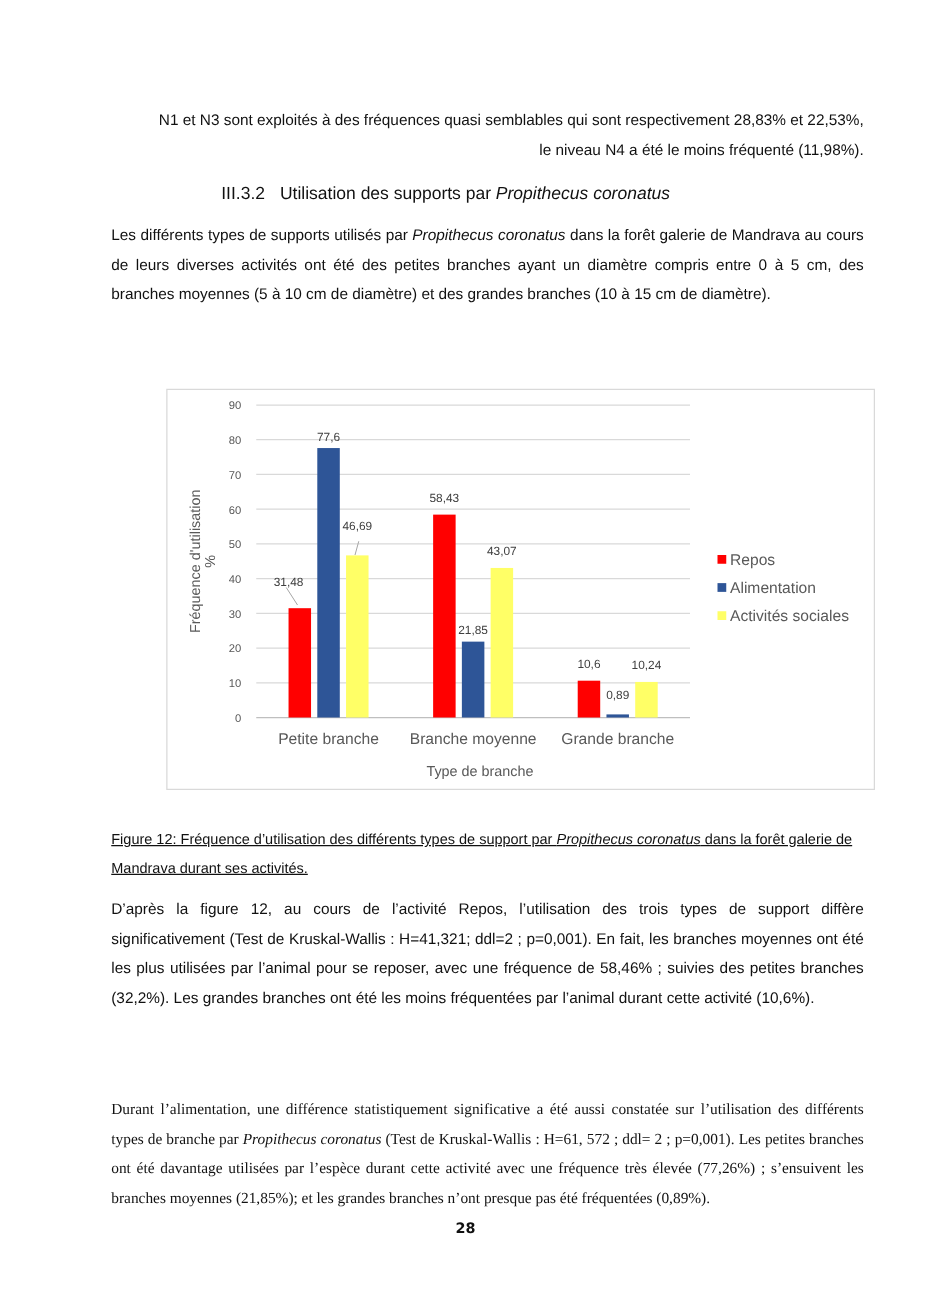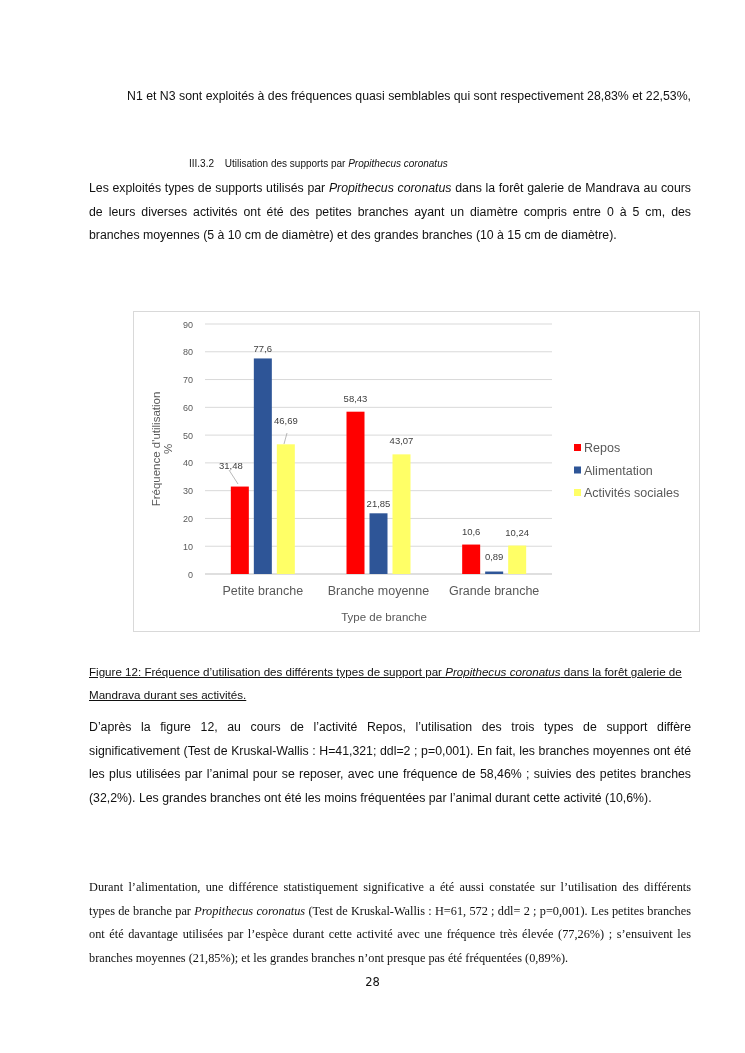--- a/index.html
+++ b/index.html
@@ -1,43 +1,44 @@
 <!DOCTYPE html>
 <html><head>
 <meta charset="utf-8">
 <style>
   html, body { margin: 0; padding: 0; background: #ffffff; }
   body { width: 745px; height: 1053px; position: relative; overflow: hidden;
          font-family: "Liberation Sans", sans-serif; color: #111; }
   .para { position: absolute; left: 89px; width: 602px; font-size: 12.3px; line-height: 23.5px;
           text-align: justify; margin: 0; }
   .para i { font-style: italic; }
-  .heading { position: absolute; left: 177px; top: 146px; font-size: 10px; margin: 12px; }
+  .heading { position: absolute; left: 177px; top: 146px; font-size: 14px; margin: 0; }
   .heading .num { margin-right: 8px; }
   .caption { position: absolute; left: 89px; top: 660px; width: 600px; font-size: 11.6px; line-height: 23px; margin: 0; text-decoration: underline; }
   .page-num { position: absolute; left: 0; width: 745px; top: 975px; text-align: center;
-              font-family: "DejaVu Sans", sans-serif; font-size: 11.5px; }
+              font-family: "DejaVu Sans", sans-serif; font-size: 11.5px; font-weight: bold; }
   .chart-frame { position: absolute; left: 133px; top: 311px; width: 567px; height: 321px;
                  border: 1px solid #d9d9d9; box-sizing: border-box; }
   svg text { font-family: "Liberation Sans", sans-serif; }
 </style>
 </head>
 <body>
 
 <p class="para" style="top:85px; text-align:right;">
   <span>N1 et N3 sont exploités à des fréquences quasi semblables  qui sont respectivement 28,83% et 22,53%,</span><br>
+  <span>le niveau N4 a été le moins fréquenté (11,98%).</span>
 </p>
 
 <p class="heading">
   <span class="num">III.3.2</span>
   <span>Utilisation des supports par </span><i>Propithecus coronatus</i>
 </p>
 
 <p class="para" style="top:177px;">
-  <span>Les exploités types de supports utilisés par </span><i>Propithecus coronatus</i><span> dans la forêt galerie de Mandrava au cours de leurs diverses activités ont été des petites branches ayant un diamètre compris entre 0 à 5 cm, des branches moyennes (5 à 10 cm de diamètre) et des grandes branches (10 à 15 cm de diamètre).</span>
+  <span>Les différents types de supports utilisés par </span><i>Propithecus coronatus</i><span> dans la forêt galerie de Mandrava au cours de leurs diverses activités ont été des petites branches ayant un diamètre compris entre 0 à 5 cm, des branches moyennes (5 à 10 cm de diamètre) et des grandes branches (10 à 15 cm de diamètre).</span>
 </p>
 
 <div class="chart-frame"></div>
 <svg id="chart" width="745" height="1053" style="position:absolute; left:0; top:0; pointer-events:none;">
   <g id="grid">
       <line x1="205" x2="552" y1="574" y2="574" stroke="#bfbfbf" stroke-width="1"></line>
       <line x1="205" x2="552" y1="546.2222222222222" y2="546.2222222222222" stroke="#d9d9d9" stroke-width="1"></line>
       <line x1="205" x2="552" y1="518.4444444444445" y2="518.4444444444445" stroke="#d9d9d9" stroke-width="1"></line>
       <line x1="205" x2="552" y1="490.6666666666667" y2="490.6666666666667" stroke="#d9d9d9" stroke-width="1"></line>
       <line x1="205" x2="552" y1="462.8888888888889" y2="462.8888888888889" stroke="#d9d9d9" stroke-width="1"></line>

